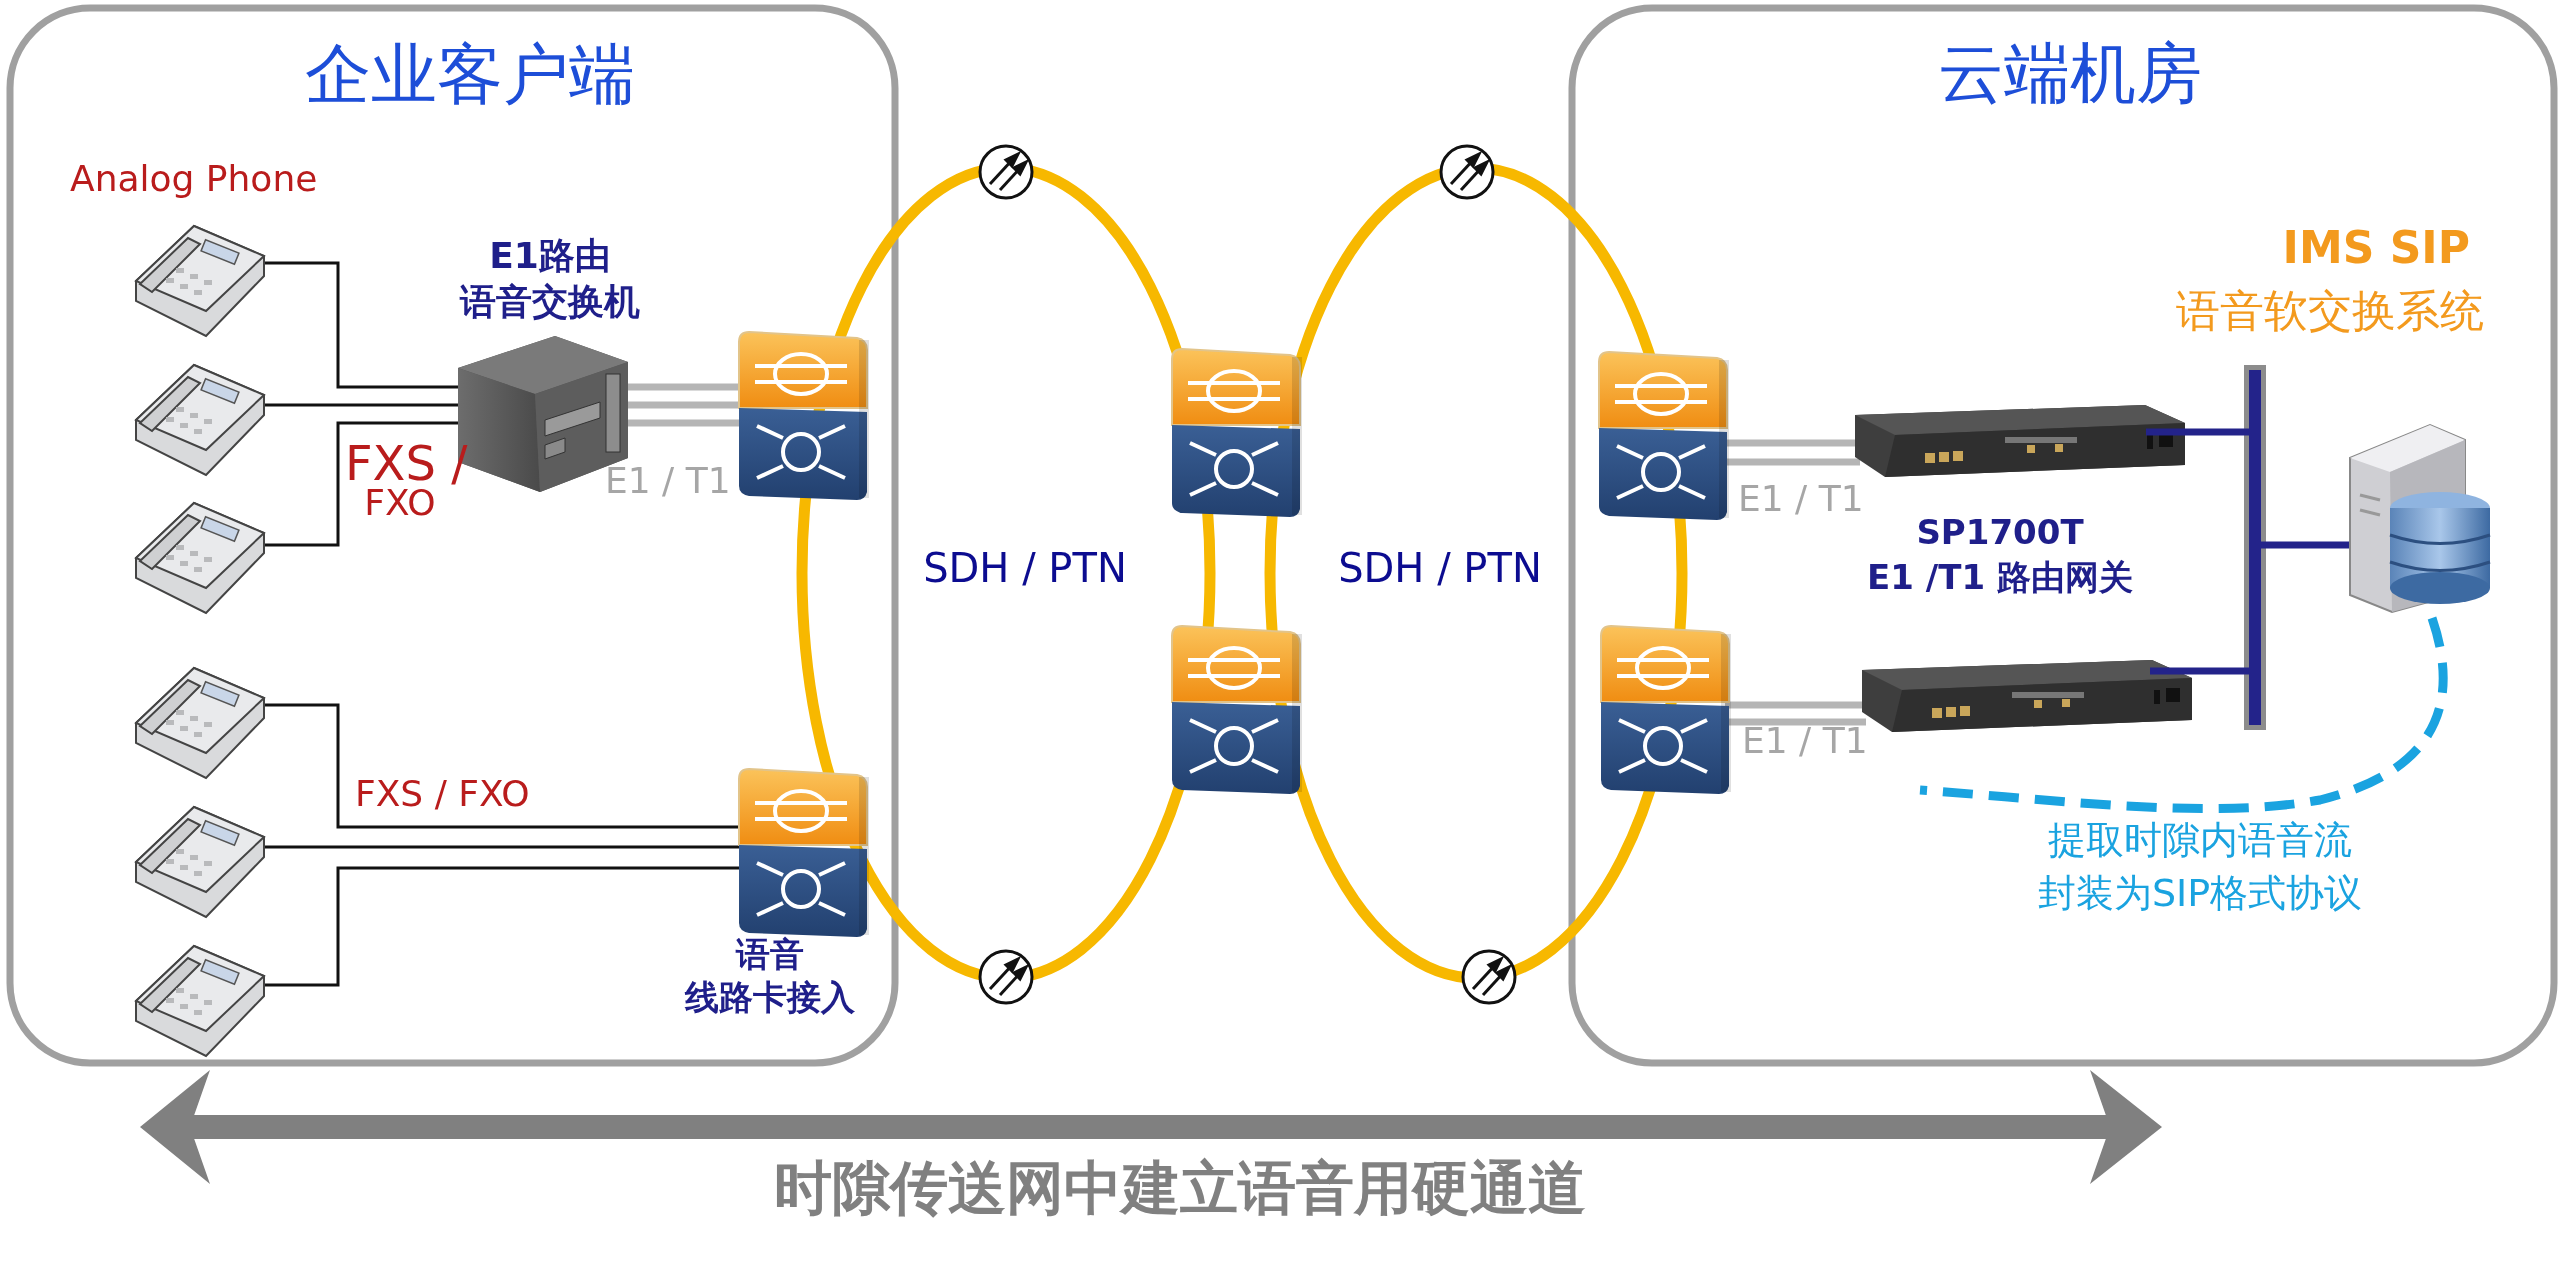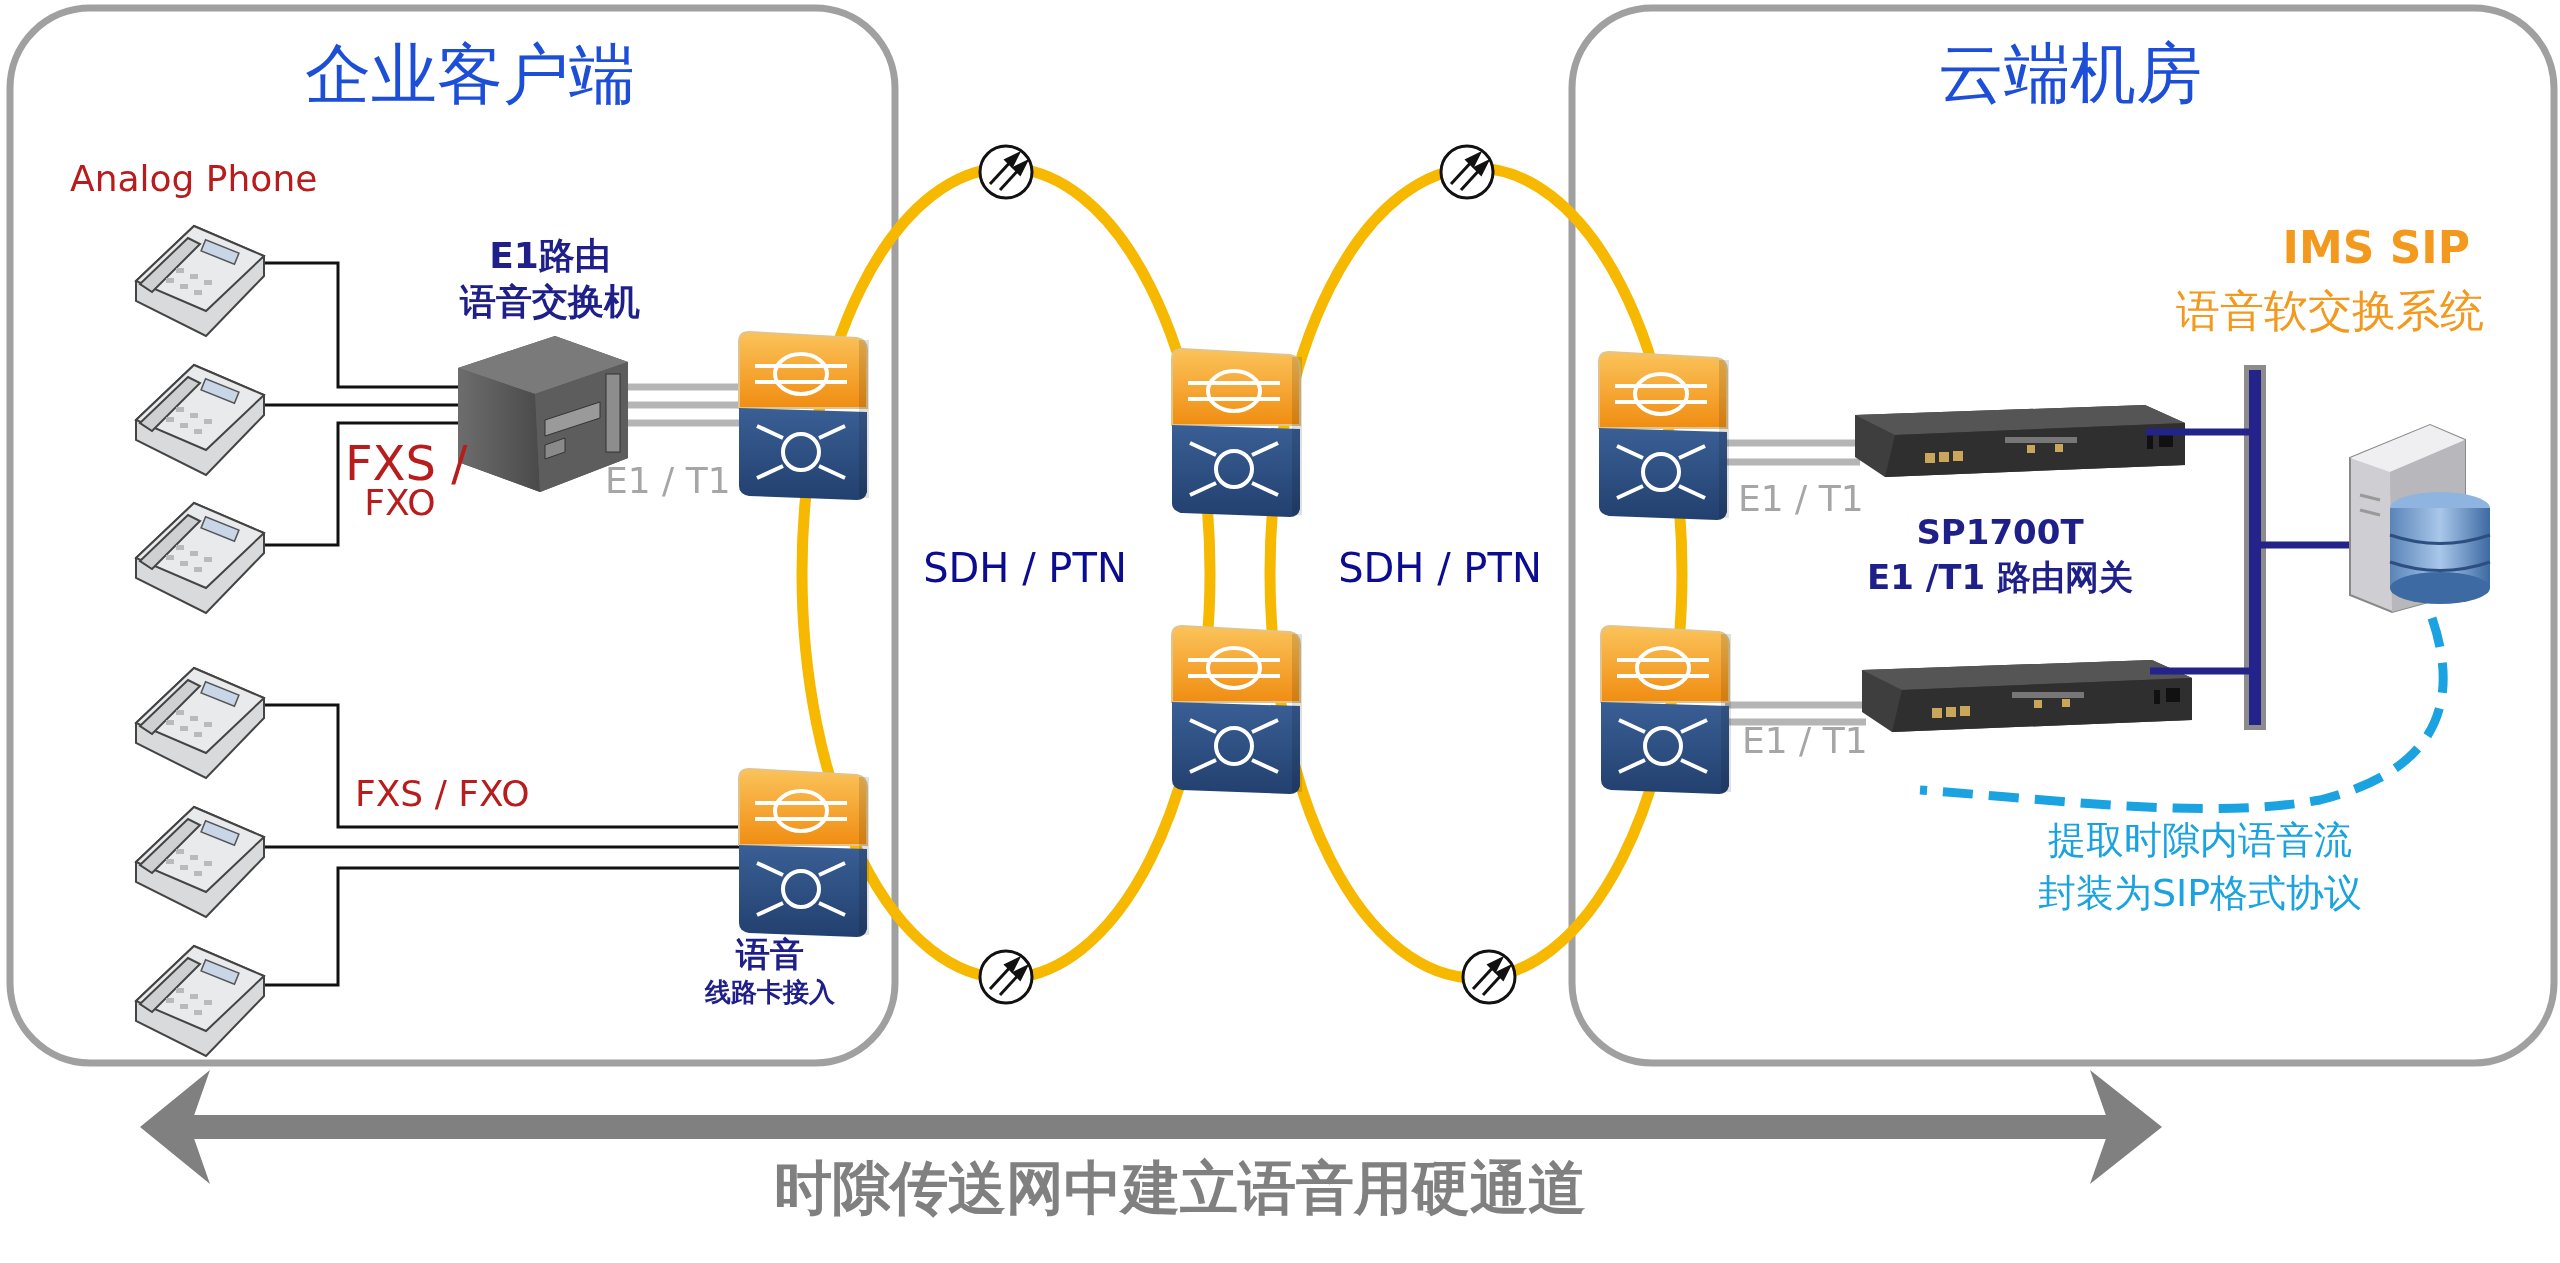--- a/index.html
+++ b/index.html
@@ -192,21 +192,21 @@
 <div class="t navy" style="left:440px;top:232px;width:220px;font-size:36px;">E1路由</div>
 <div class="t navy" style="left:440px;top:278px;width:220px;font-size:36px;">语音交换机</div>
 
 <div class="t black" style="left:345px;top:435px;width:110px;font-size:48px;text-align:right;">FXS /</div>
 <div class="t black" style="left:345px;top:482px;width:110px;font-size:36px;">FXO</div>
 <div class="t black" style="left:355px;top:773px;font-size:36px;">FXS / FXO</div>
 
 <div class="t gray" style="left:605px;top:460px;font-size:36px;">E1 / T1</div>
 
 <div class="t navy" style="left:660px;top:932px;width:220px;font-size:34px;">语音</div>
-<div class="t navy" style="left:660px;top:975px;width:220px;font-size:26px;">线路卡接入</div>
+<div class="t navy" style="left:660px;top:975px;width:220px;font-size:34px;">线路卡接入</div>
 
 <div class="t" style="left:905px;top:545px;width:240px;font-size:40px;color:#0c0c90;">SDH / PTN</div>
 <div class="t" style="left:1320px;top:545px;width:240px;font-size:40px;color:#0c0c90;">SDH / PTN</div>
 
 <div class="t gray" style="left:1738px;top:478px;font-size:36px;">E1 / T1</div>
 <div class="t gray" style="left:1742px;top:720px;font-size:36px;">E1 / T1</div>
 
 <div class="t navy" style="left:1850px;top:512px;width:300px;font-size:34px;">SP1700T</div>
 <div class="t navy" style="left:1830px;top:555px;width:340px;font-size:34px;">E1 /T1 路由网关</div>
 

